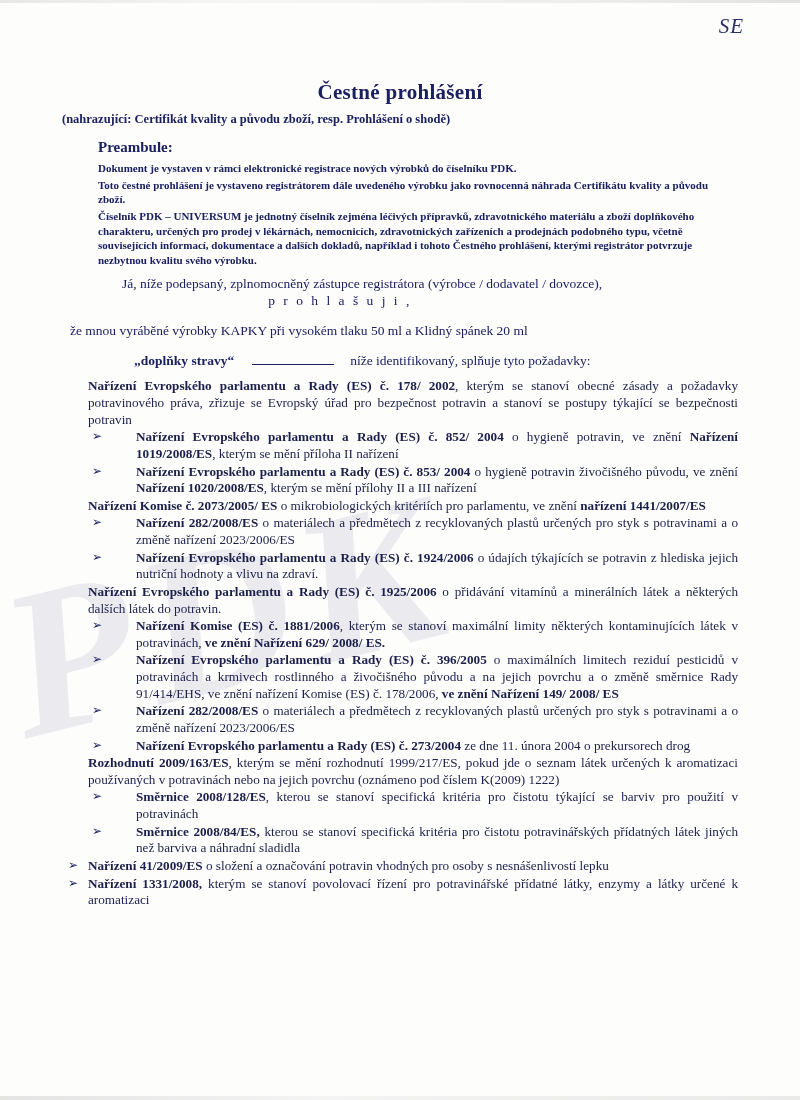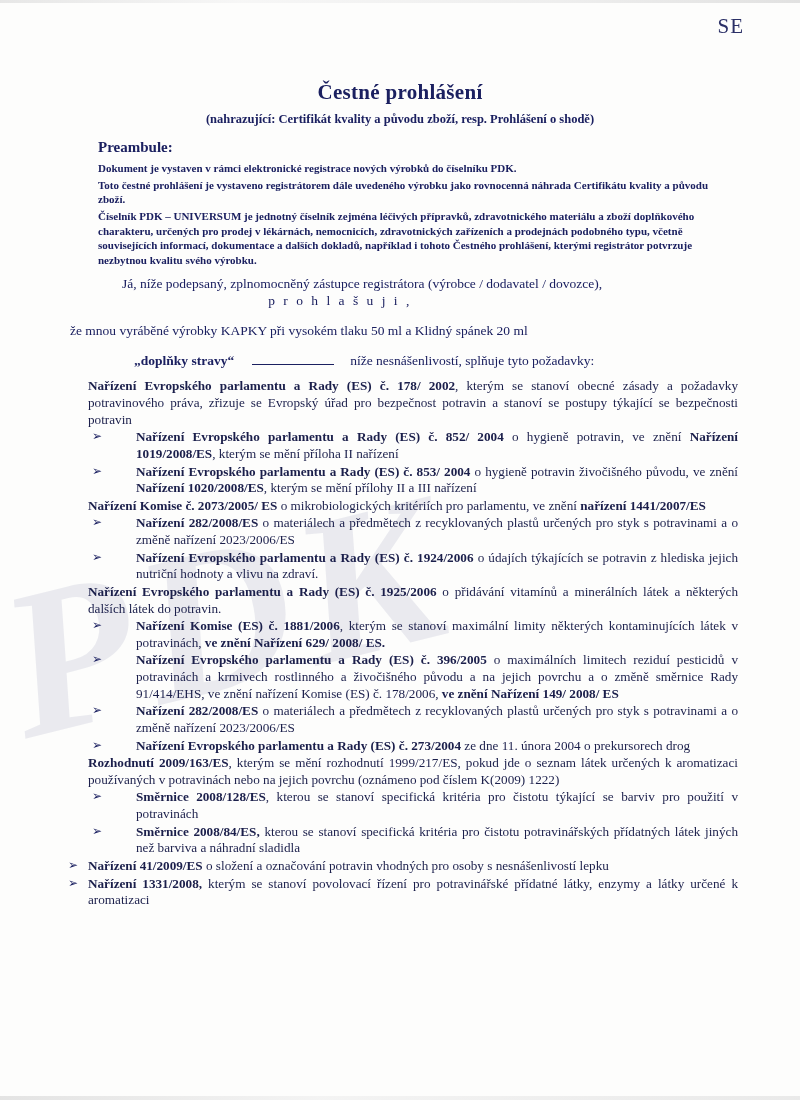--- a/index.html
+++ b/index.html
@@ -57,36 +57,36 @@
   .content {
     position: relative;
     z-index: 2;
     padding: 0 62px;
   }
   .signature-mark {
     position: absolute;
     top: 14px;
     right: 56px;
     font-family: "Liberation Serif", serif;
+    font-style: italic;
     font-size: 21px;
     color: #2a2f66;
     letter-spacing: 1px;
     z-index: 3;
   }
   h1.doc-title {
     text-align: center;
     font-size: 21px;
     font-weight: bold;
     margin: 0;
     padding-top: 80px;
     letter-spacing: .3px;
     color: #1b2060;
   }
   .subtitle {
-    text-align: center;
     font-size: 12.5px;
     font-weight: bold;
     margin-top: 7px;
     color: #1b2060;
   }
   .preamble-head {
     font-size: 15px;
     font-weight: bold;
     margin-top: 12px;
     margin-left: 36px;
@@ -192,21 +192,21 @@
     </div>
 
     <div class="decl-line">Já, níže podepsaný, zplnomocněný zástupce registrátora (výrobce / dodavatel / dovozce),</div>
     <div class="decl-word">p r o h l a š u j i ,</div>
 
     <div class="intro-line">že mnou vyráběné výrobky  KAPKY  při vysokém tlaku 50 ml a  Klidný spánek 20 ml</div>
 
     <div class="cat-line">
       <span class="cat-quote">„doplňky stravy“</span>
       <span class="cat-blank"></span>
-      <span>níže nesnášenlivostí, splňuje tyto požadavky:</span>
+      <span>níže identifikovaný, splňuje tyto požadavky:</span>
     </div>
 
     <div class="req-list">
         <div class="req lvl1">
           <span class="req-inner"><b>Nařízení Evropského parlamentu a Rady (ES) č. 178/ 2002</b><span>, kterým se stanoví obecné zásady a požadavky potravinového práva, zřizuje se Evropský úřad pro bezpečnost potravin a stanoví se postupy týkající se bezpečnosti potravin</span></span>
         </div>
         <div class="req lvl2">
           <span class="arrow">➢</span>
           <span class="req-inner"><b>Nařízení Evropského parlamentu a Rady (ES) č. 852/ 2004</b><span> o hygieně potravin, ve znění </span><b>Nařízení 1019/2008/ES</b><span>, kterým se mění příloha II nařízení</span></span>
         </div>

